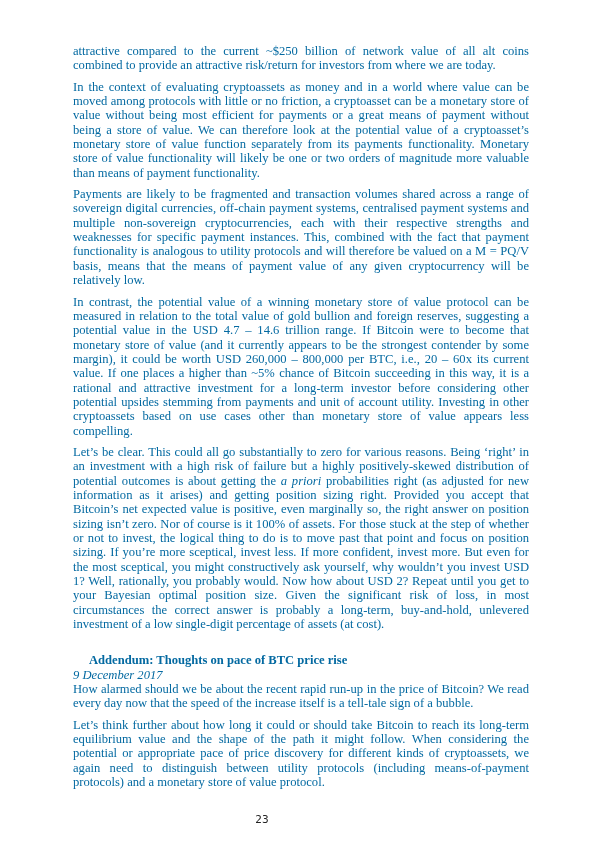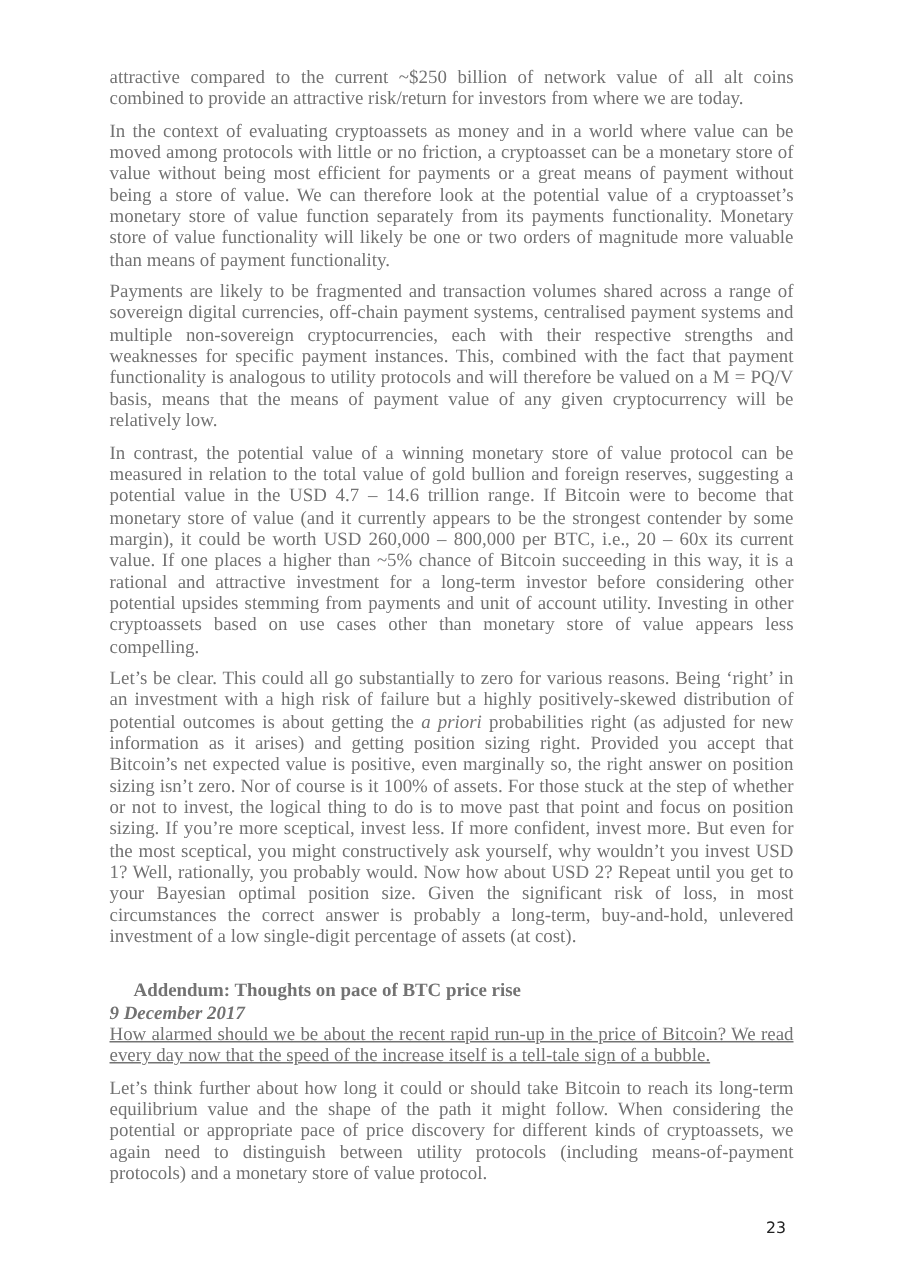--- a/index.html
+++ b/index.html
@@ -1,27 +1,27 @@
 <!DOCTYPE html>
 <html><head>
   <meta charset="utf-8">
   <style>
     html, body { margin: 0; padding: 0; background: #ffffff; }
     body { width: 600px; height: 848px; position: relative; overflow: hidden; }
     .page {
       position: absolute; left: 73px; top: 44px; width: 456px;
       font-family: "Liberation Serif", serif; font-size: 12.6px; line-height: 14.35px;
-      color: #737373;
+      color: #0369a1;
     }
     .para { margin: 0 0 7px 0; text-align: justify; }
     .heading { margin: 22px 0 0 16px; font-weight: bold; }
-    .date { margin: 0; font-style: italic; font-weight: bold; }
-    .para.after-date { margin-top: 0; text-decoration: underline; }
+    .date { margin: 0; font-style: italic; }
+    .para.after-date { margin-top: 0; }
     .page-number {
-      position: absolute; left: 0; width: 524px; top: 813px; text-align: right;
+      position: absolute; left: 0; width: 524px; top: 813px; text-align: center;
       font-family: "DejaVu Sans", sans-serif; font-size: 10.5px; color: #222;
     }
   </style>
 </head>
 <body>
 
 <div class="page">
   <p class="para"><span>attractive compared to the current ~$250 billion of network value of all alt coins combined to provide an attractive risk/return for investors from where we are today.</span></p>
   <p class="para"><span>In the context of evaluating cryptoassets as money and in a world where value can be moved among protocols with little or no friction, a cryptoasset can be a monetary store of value without being most efficient for payments or a great means of payment without being a store of value.  We can therefore look at the potential value of a cryptoasset’s monetary store of value function separately from its payments functionality.  Monetary store of value functionality will likely be one or two orders of magnitude more valuable than means of payment functionality.</span></p>
   <p class="para"><span>Payments are likely to be fragmented and transaction volumes shared across a range of sovereign digital currencies, off-chain payment systems, centralised payment systems and multiple non-sovereign cryptocurrencies, each with their respective strengths and weaknesses for specific payment instances.  This, combined with the fact that payment functionality is analogous to utility protocols and will therefore be valued on a M = PQ/V basis, means that the means of payment value of any given cryptocurrency will be relatively low.</span></p>

